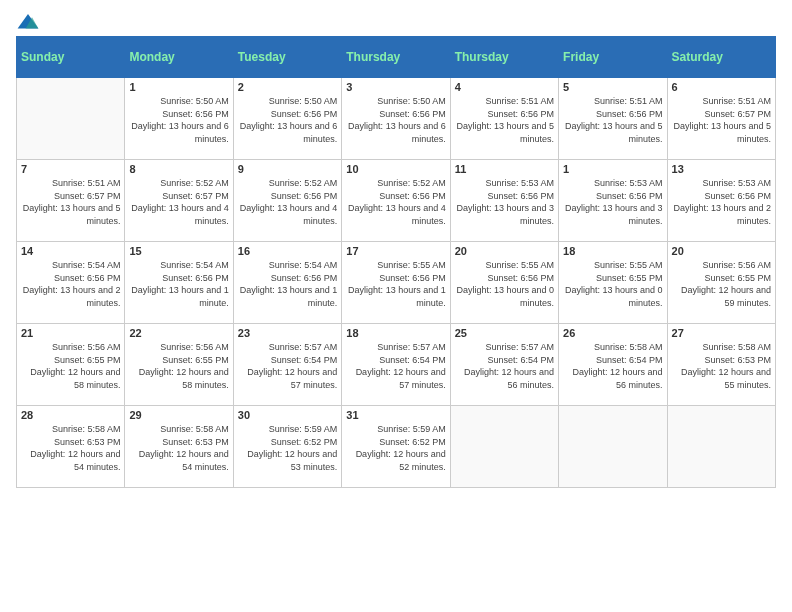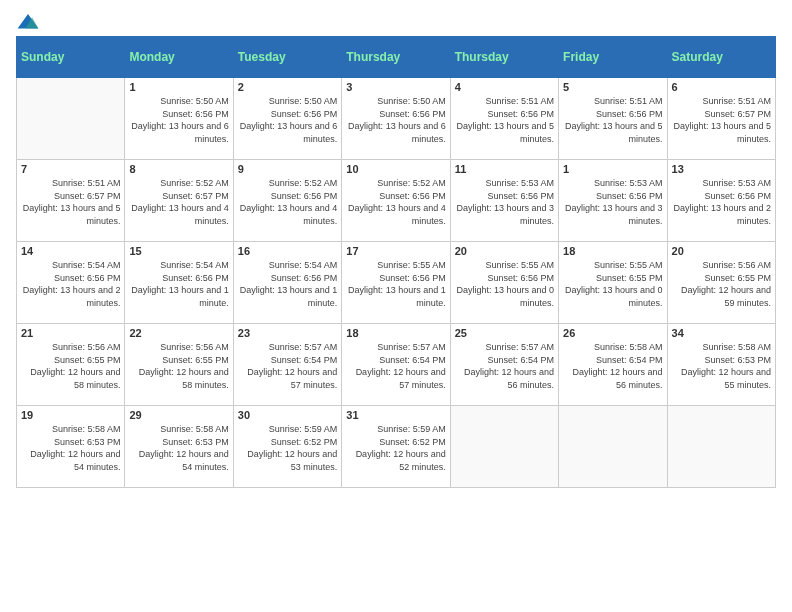--- a/index.html
+++ b/index.html
@@ -231,27 +231,27 @@
           </td>
           <td>
             <span class="day-number">25</span>
             <div class="day-info">Sunrise: 5:57 AM<br>Sunset: 6:54 PM<br>Daylight: 12 hours and 56 minutes.</div>
           </td>
           <td>
             <span class="day-number">26</span>
             <div class="day-info">Sunrise: 5:58 AM<br>Sunset: 6:54 PM<br>Daylight: 12 hours and 56 minutes.</div>
           </td>
           <td>
-            <span class="day-number">34</span>
+            <span class="day-number">27</span>
             <div class="day-info">Sunrise: 5:58 AM<br>Sunset: 6:53 PM<br>Daylight: 12 hours and 55 minutes.</div>
           </td>
         </tr>
         <tr>
           <td>
-            <span class="day-number">19</span>
+            <span class="day-number">28</span>
             <div class="day-info">Sunrise: 5:58 AM<br>Sunset: 6:53 PM<br>Daylight: 12 hours and 54 minutes.</div>
           </td>
           <td>
             <span class="day-number">29</span>
             <div class="day-info">Sunrise: 5:58 AM<br>Sunset: 6:53 PM<br>Daylight: 12 hours and 54 minutes.</div>
           </td>
           <td>
             <span class="day-number">30</span>
             <div class="day-info">Sunrise: 5:59 AM<br>Sunset: 6:52 PM<br>Daylight: 12 hours and 53 minutes.</div>
           </td>

